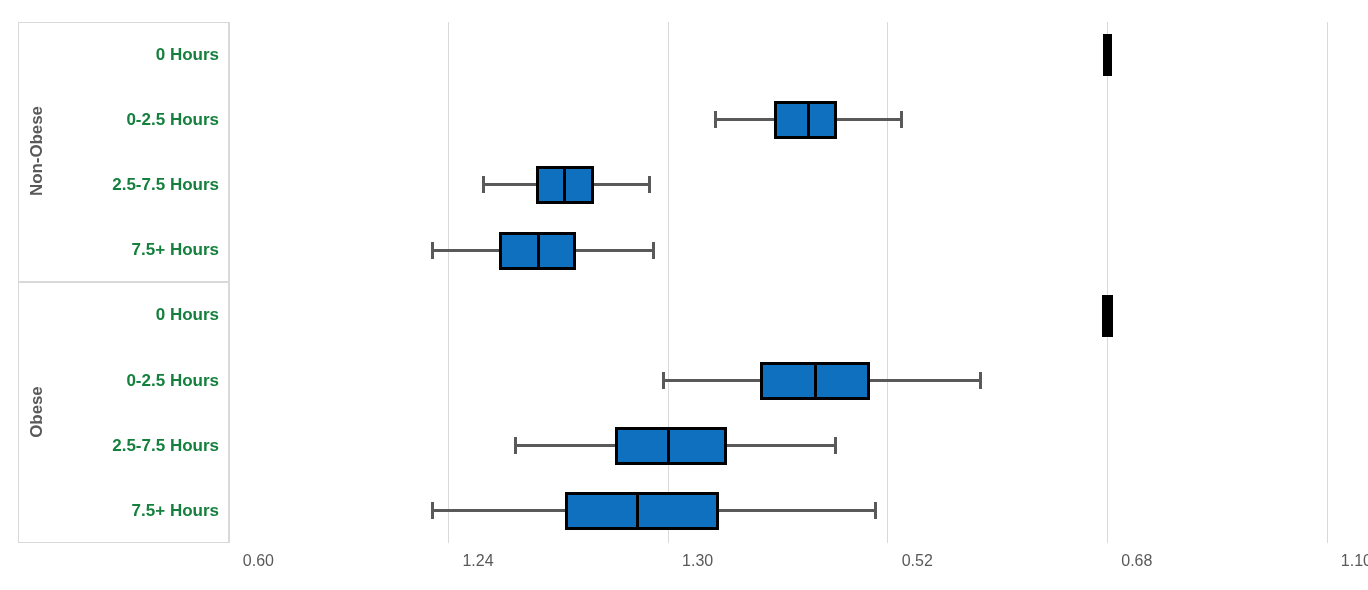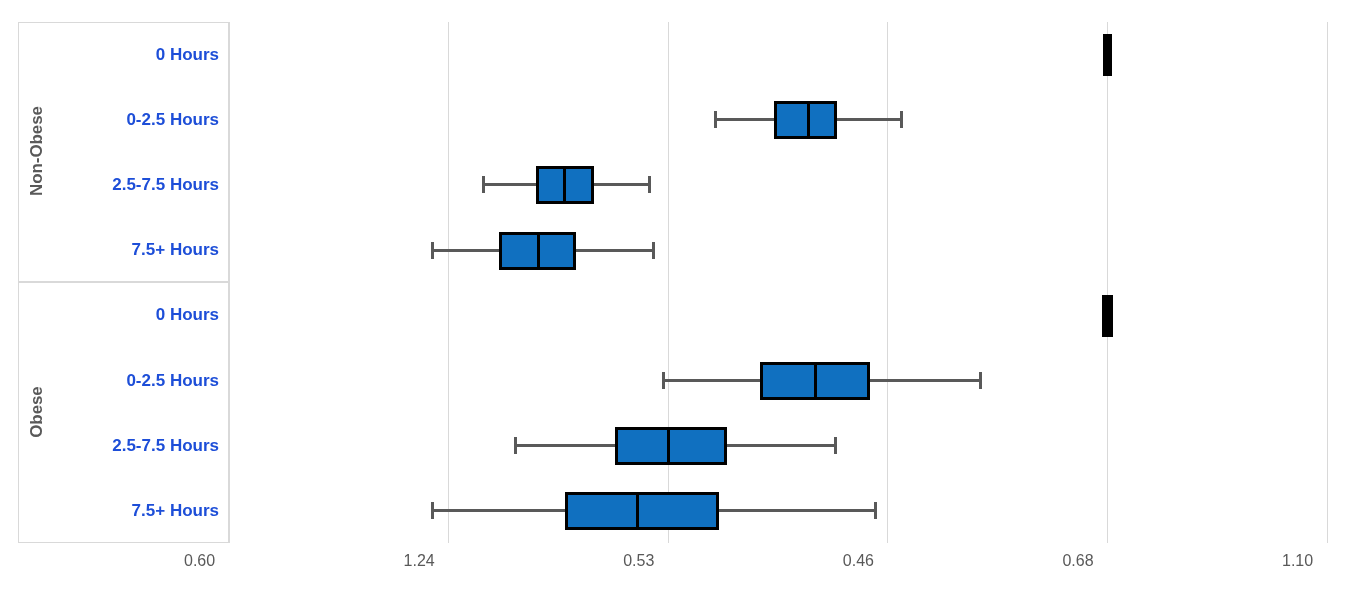--- a/index.html
+++ b/index.html
@@ -53,21 +53,21 @@
   #title-nonobese { left: -62px; }
   #title-obese    { left: -62px; }
 
   .cat-label {
     position: absolute;
     right: 10px;
     height: 20px;
     line-height: 20px;
     font-size: 17px;
     font-weight: bold;
-    color: #1d4ed8;
+    color: #15803d;
     white-space: nowrap;
     text-align: right;
   }
 
   
   #plot {
     position: absolute;
     left: 0;
     top: 0;
     width: 1368px;
@@ -78,21 +78,21 @@
     top: 22px;
     width: 1px;
     height: 521px;
     background: #d9d9d9;
   }
   .tick-label {
     position: absolute;
     top: 552px;
     width: 90px;
     margin-left: -45px;
-    text-align: left;
+    text-align: right;
     font-size: 16px;
     color: #595959;
   }
 
   
   .bp-row {
     position: absolute;
     left: 0;
     width: 1368px;
     height: 65px;
@@ -144,22 +144,22 @@
         <div class="gridline" style="left: 228.5px;"></div>
         <div class="gridline" style="left: 448.1px;"></div>
         <div class="gridline" style="left: 667.7px;"></div>
         <div class="gridline" style="left: 887.3px;"></div>
         <div class="gridline" style="left: 1106.9px;"></div>
         <div class="gridline" style="left: 1326.5px;"></div>
       </div>
     <div id="ticklabels">
         <div class="tick-label" style="left: 229px;">0.60</div>
         <div class="tick-label" style="left: 448.6px;">1.24</div>
-        <div class="tick-label" style="left: 668.2px;">0.53</div>
-        <div class="tick-label" style="left: 887.8px;">0.46</div>
+        <div class="tick-label" style="left: 668.2px;">1.30</div>
+        <div class="tick-label" style="left: 887.8px;">0.52</div>
         <div class="tick-label" style="left: 1107.4px;">0.68</div>
         <div class="tick-label" style="left: 1327px;">1.10</div>
       </div>
     <div id="boxes">
         <div class="bp-row" style="top: 22px;">
           <div class="bp-degenerate" style="left: 1102.9px; width: 9px;"></div>
         </div>
         <div class="bp-row" style="top: 87.2px;">
           <div class="whisker-line" style="left: 714.316px; width: 188.856px;"></div>
           <div class="whisker-cap" style="left: 714.316px;"></div>

